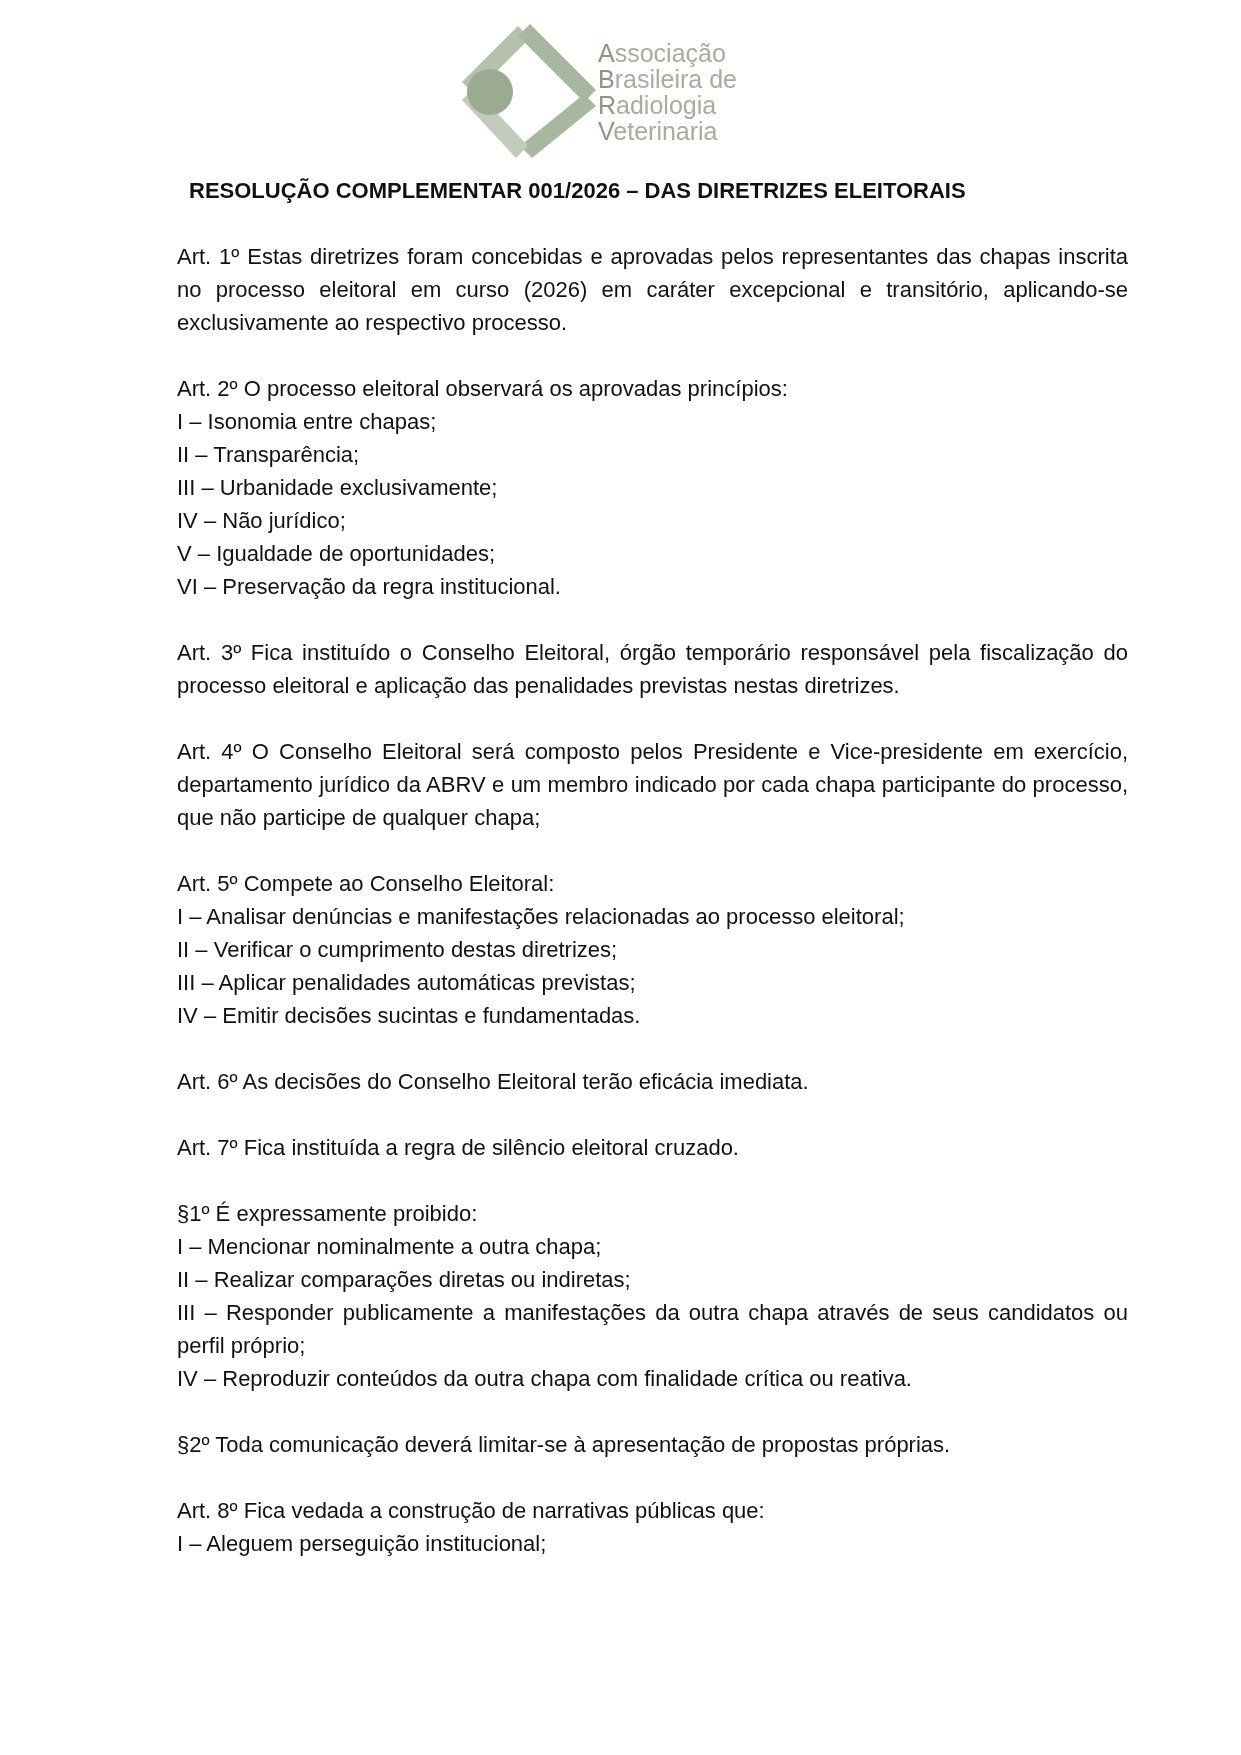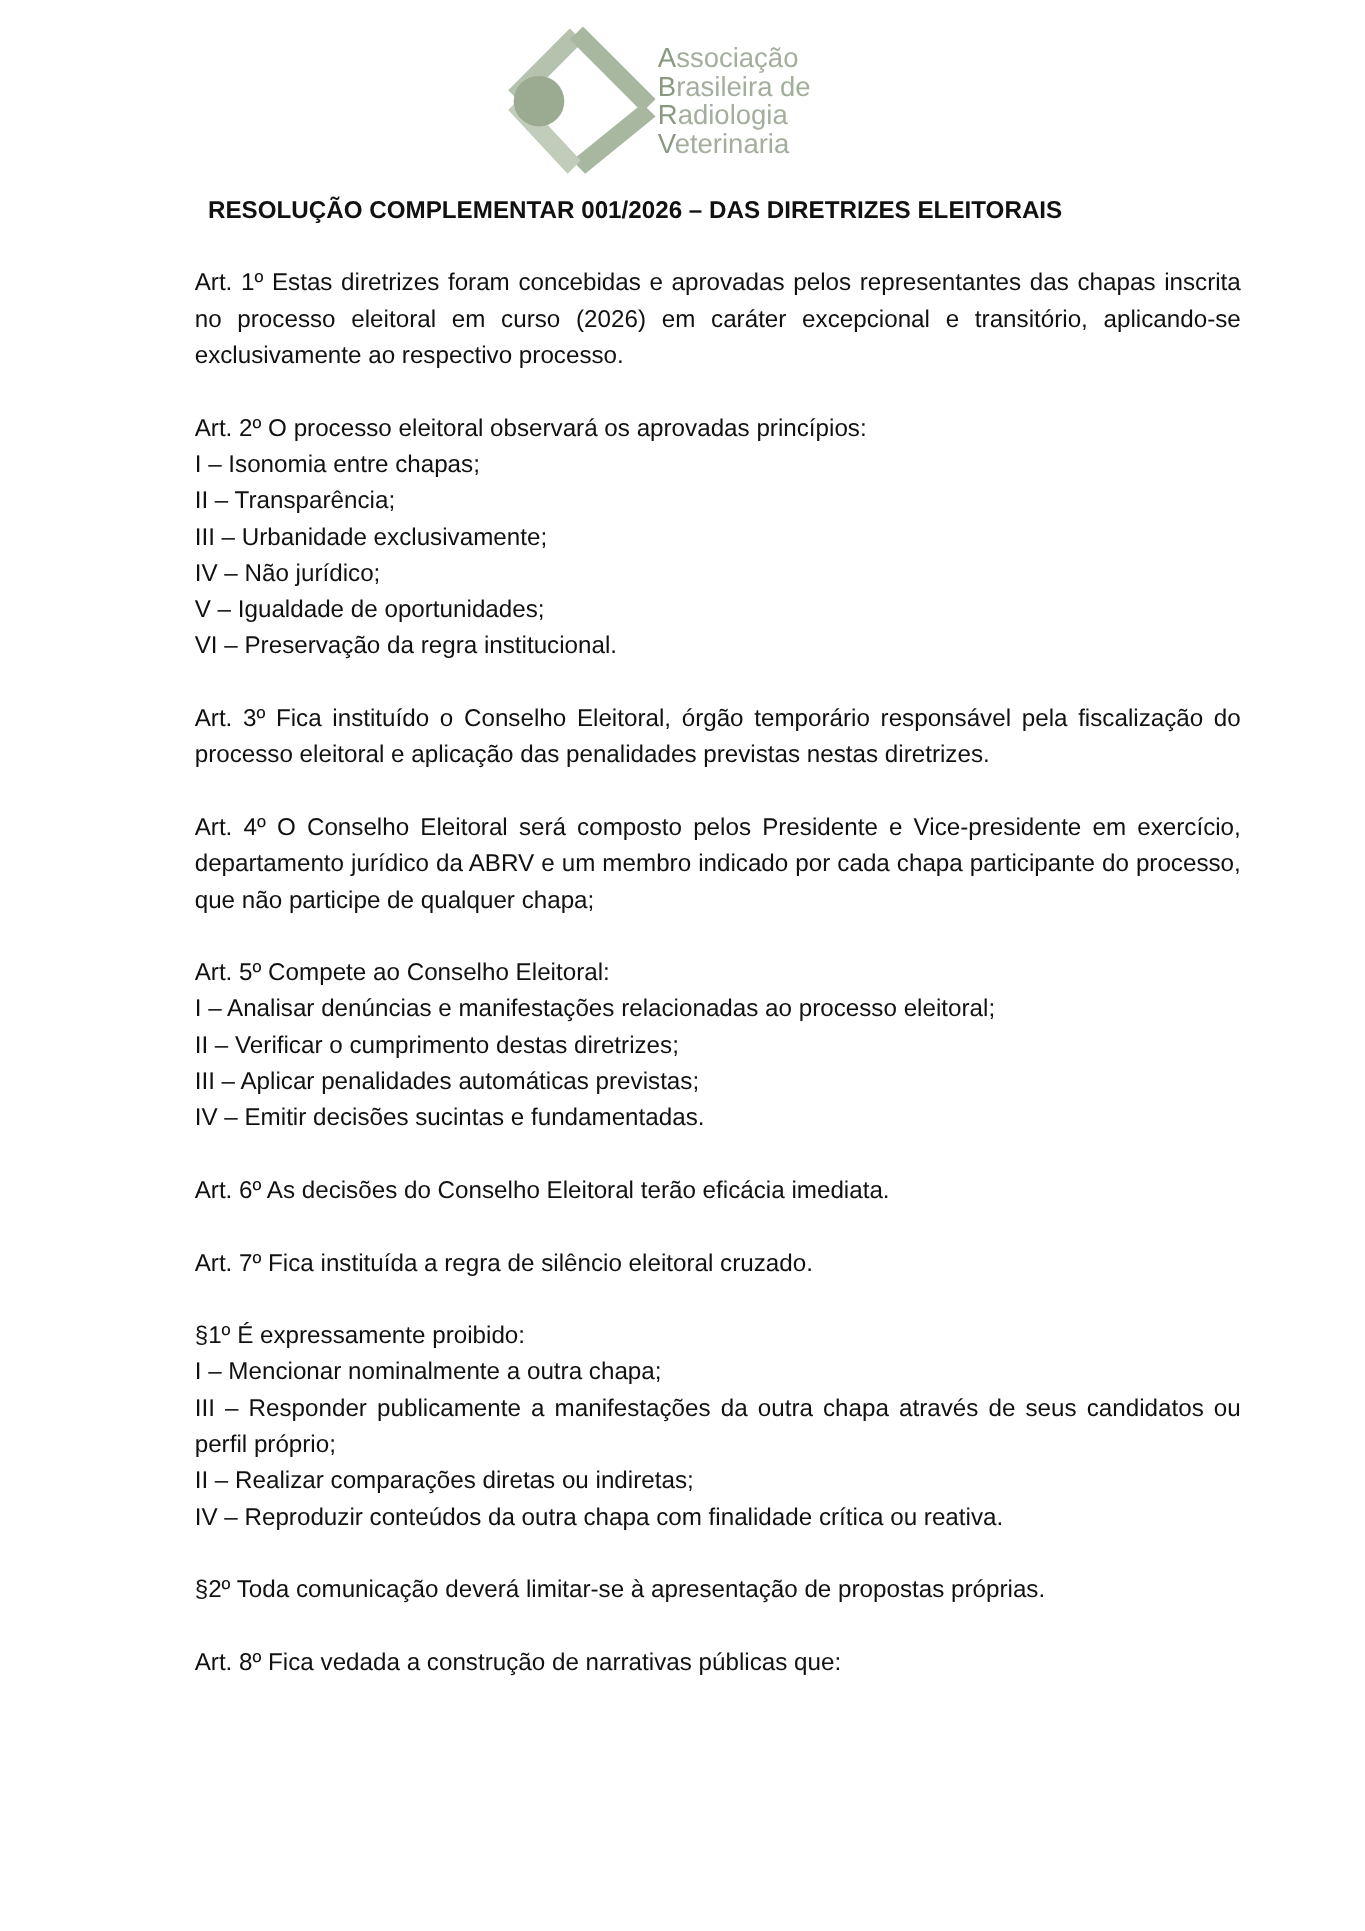--- a/index.html
+++ b/index.html
@@ -63,23 +63,24 @@
     <span class="line">IV – Emitir decisões sucintas e fundamentadas.</span>
   </div>
 
   <p class="blk">Art. 6º As decisões do Conselho Eleitoral terão eficácia imediata.</p>
 
   <p class="blk">Art. 7º Fica instituída a regra de silêncio eleitoral cruzado.</p>
 
   <div class="blk">
     <span class="line">§1º É expressamente proibido:</span>
     <span class="line">I – Mencionar nominalmente a outra chapa;</span>
+    <span class="line">II – Realizar comparações diretas ou indiretas;</span>
     <span class="line just">III – Responder publicamente a manifestações da outra chapa através de seus candidatos ou perfil próprio;</span>
-    <span class="line">II – Realizar comparações diretas ou indiretas;</span>
     <span class="line">IV – Reproduzir conteúdos da outra chapa com finalidade crítica ou reativa.</span>
   </div>
 
   <p class="blk">§2º Toda comunicação deverá limitar-se à apresentação de propostas próprias.</p>
 
   <div class="blk">
     <span class="line">Art. 8º Fica vedada a construção de narrativas públicas que:</span>
+    <span class="line">I – Aleguem perseguição institucional;</span>
   </div>
 </div>
 
 </body></html>

